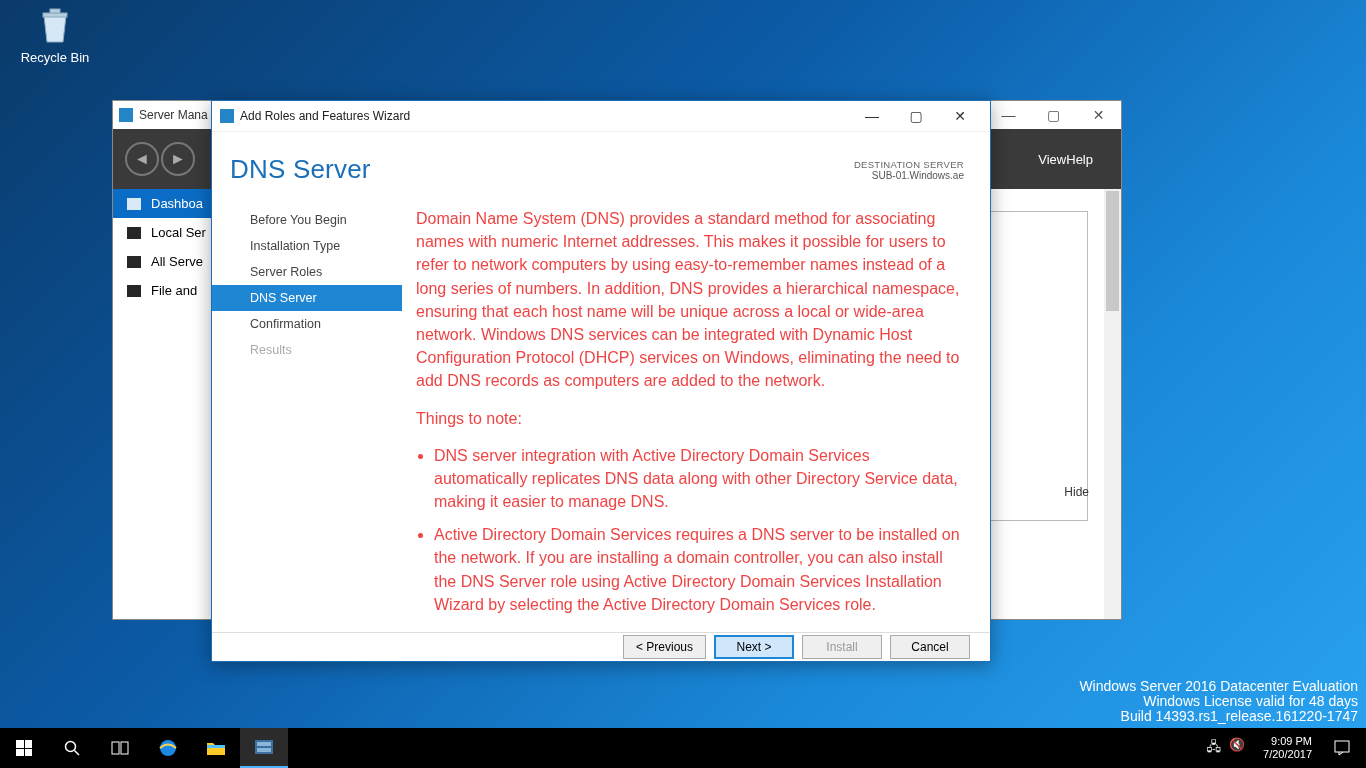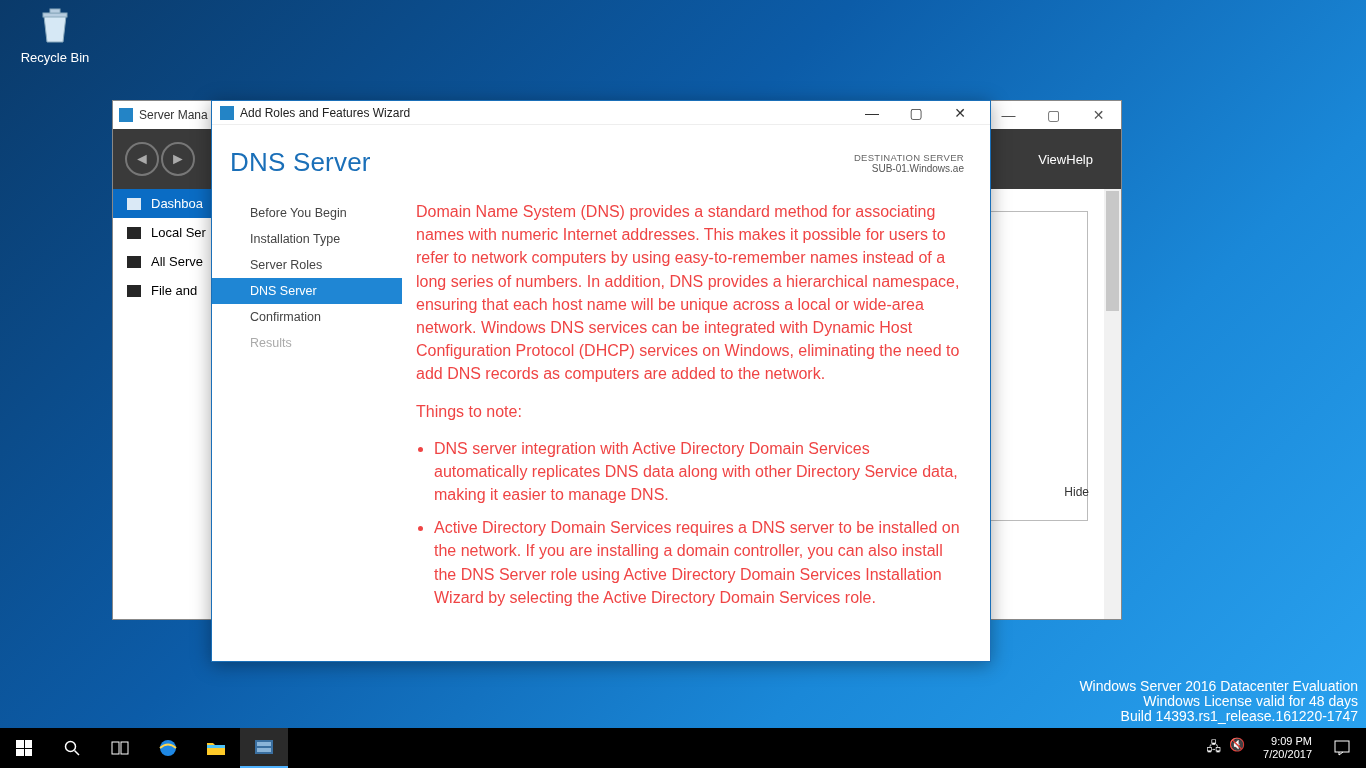--- a/index.html
+++ b/index.html
@@ -39,21 +39,21 @@
 .sm-scroll { position:absolute; right:0; top:0; bottom:0; width:17px; background:#f1f1f1; }
 .sm-scroll-thumb { position:absolute; right:2px; top:2px; width:13px; height:120px; background:#c8c8c8; }
 .sm-hide { position:absolute; right:32px; bottom:120px; font-size:12px; color:#333; }
 
 
 .wizard {
   position: absolute; left: 211px; top: 100px; width: 780px; height: 562px;
   background: #fff; border: 1px solid #1a6fb8; box-shadow: 0 3px 18px rgba(0,0,0,.35);
   display: flex; flex-direction: column;
 }
-.wz-titlebar { height: 24px; display: flex; align-items: center; padding: 0 8px; font-size: 12px; color: #222; border-bottom: 1px solid #eee; }
+.wz-titlebar { height: 37px; display: flex; align-items: center; padding: 0 8px; font-size: 12px; color: #222; border-bottom: 1px solid #eee; }
 .wz-titlebar .wz-icon { width: 14px; height: 14px; background: #2384c6; margin-right: 6px; }
 .wz-winctrls { margin-left: auto; display: flex; }
 .wz-winctrls div { width: 44px; height: 30px; display:flex; align-items:center; justify-content:center; font-size:14px; color:#333; }
 
 .wz-header { display:flex; align-items:center; padding: 22px 26px 16px 18px; }
 .wz-title { font-size: 26px; font-weight: 300; color: #1a6fb8; letter-spacing: .2px; }
 .wz-dest { margin-left:auto; text-align:right; font-size:10px; color:#555; }
 .wz-dest .lbl { font-size: 9.5px; letter-spacing: .3px; color:#666; }
 
 .wz-body { flex:1; display:flex; padding: 0 0 0 0; }
@@ -182,20 +182,26 @@
     <div class="wz-content">
       <p>Domain Name System (DNS) provides a standard method for associating names with numeric Internet addresses. This makes it possible for users to refer to network computers by using easy-to-remember names instead of a long series of numbers. In addition, DNS provides a hierarchical namespace, ensuring that each host name will be unique across a local or wide-area network. Windows DNS services can be integrated with Dynamic Host Configuration Protocol (DHCP) services on Windows, eliminating the need to add DNS records as computers are added to the network.</p>
       <p class="wz-note-heading">Things to note:</p>
       <ul>
         <li>DNS server integration with Active Directory Domain Services automatically replicates DNS data along with other Directory Service data, making it easier to manage DNS.</li>
         <li>Active Directory Domain Services requires a DNS server to be installed on the network. If you are installing a domain controller, you can also install the DNS Server role using Active Directory Domain Services Installation Wizard by selecting the Active Directory Domain Services role.</li>
       </ul>
     </div>
   </div>
 
+  <div class="wz-footer">
+    <button class="wz-btn">&lt; Previous</button>
+    <button class="wz-btn primary">Next &gt;</button>
+    <button class="wz-btn disabled">Install</button>
+    <button class="wz-btn">Cancel</button>
+  </div>
 </div>
 
 <div class="taskbar">
   <div class="tb-item">
     <div class="win-logo">
         <span></span>
         <span></span>
         <span></span>
         <span></span>
       </div>

